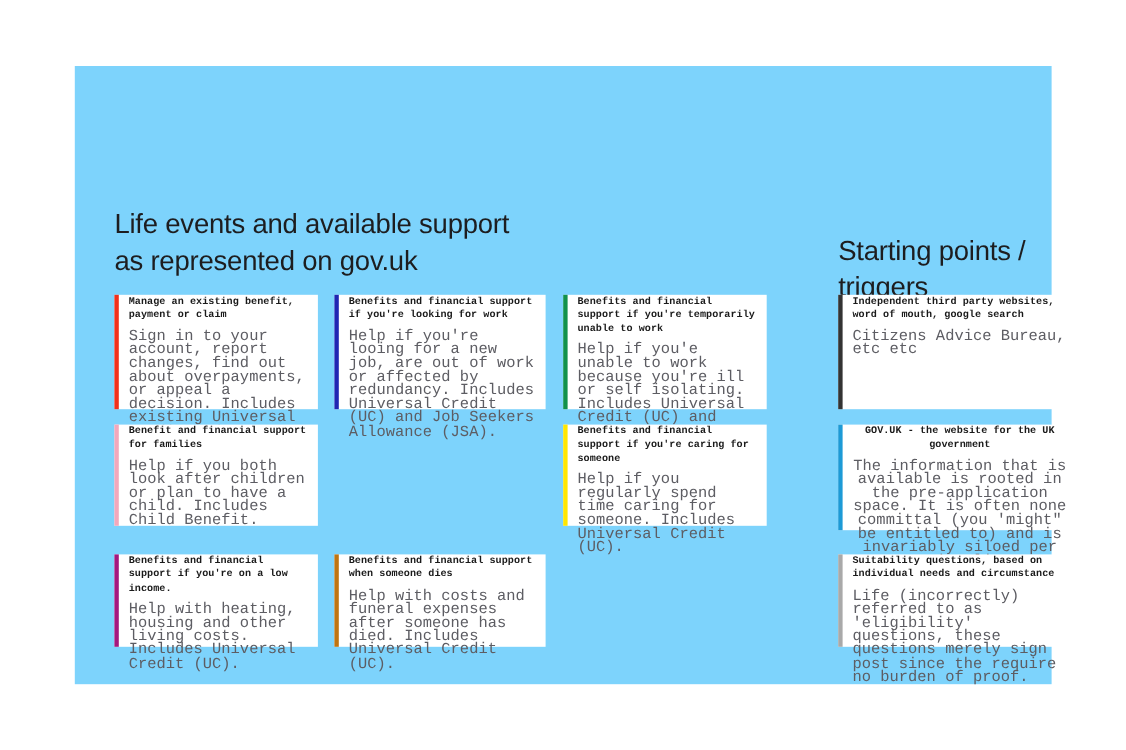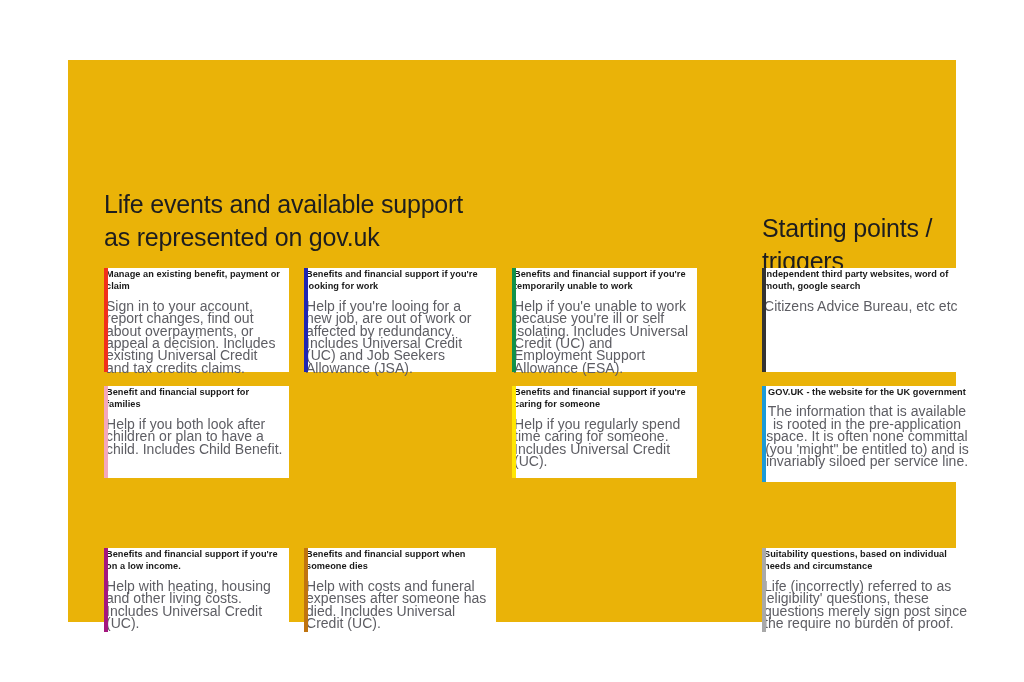--- a/index.html
+++ b/index.html
@@ -71,28 +71,29 @@
     width: 872px;
   }
 
   .row {
     position: relative;
     width: 100%;
   }
 
   .row-1 { height: 118px; }
   .row-2 { height: 118px; }
-  .row-3 { height: 100px; margin-top: 44px; }
+  .row-3 { height: 100px; }
 
   .card {
     position: absolute;
     top: 0;
     background: #ffffff;
-    padding: 0 0 0 2px;
+    padding: 0 0 0 13px;
     display: block;
+    font-family: Liberation Mono, monospace;
   }
 
   .card .bar {
     position: absolute;
     left: 0;
     top: 0;
     width: 4px;
     height: 100%;
   }
 
@@ -128,21 +129,21 @@
   .h-tall   { height: 104px; }
   .h-mid    { height: 96px; text-align: center;  }
   .h-short  { height: 92px;  }
   .h-xshort { height: 84px;  }
 </style>
 </head>
 <body>
 
 <div id="canvas" style="background: rgb(255, 255, 255);">
 
-  <div id="board" style="background: #eab308;">
+  <div id="board" style="background: #7dd3fc;">
     <div class="board-inner">
 
       <div class="section-title" id="title-left">Life events and available support
 as represented on gov.uk</div>
 
       <div class="section-title" id="title-right">Starting points /
 triggers</div>
 
       <div class="grid">
 

